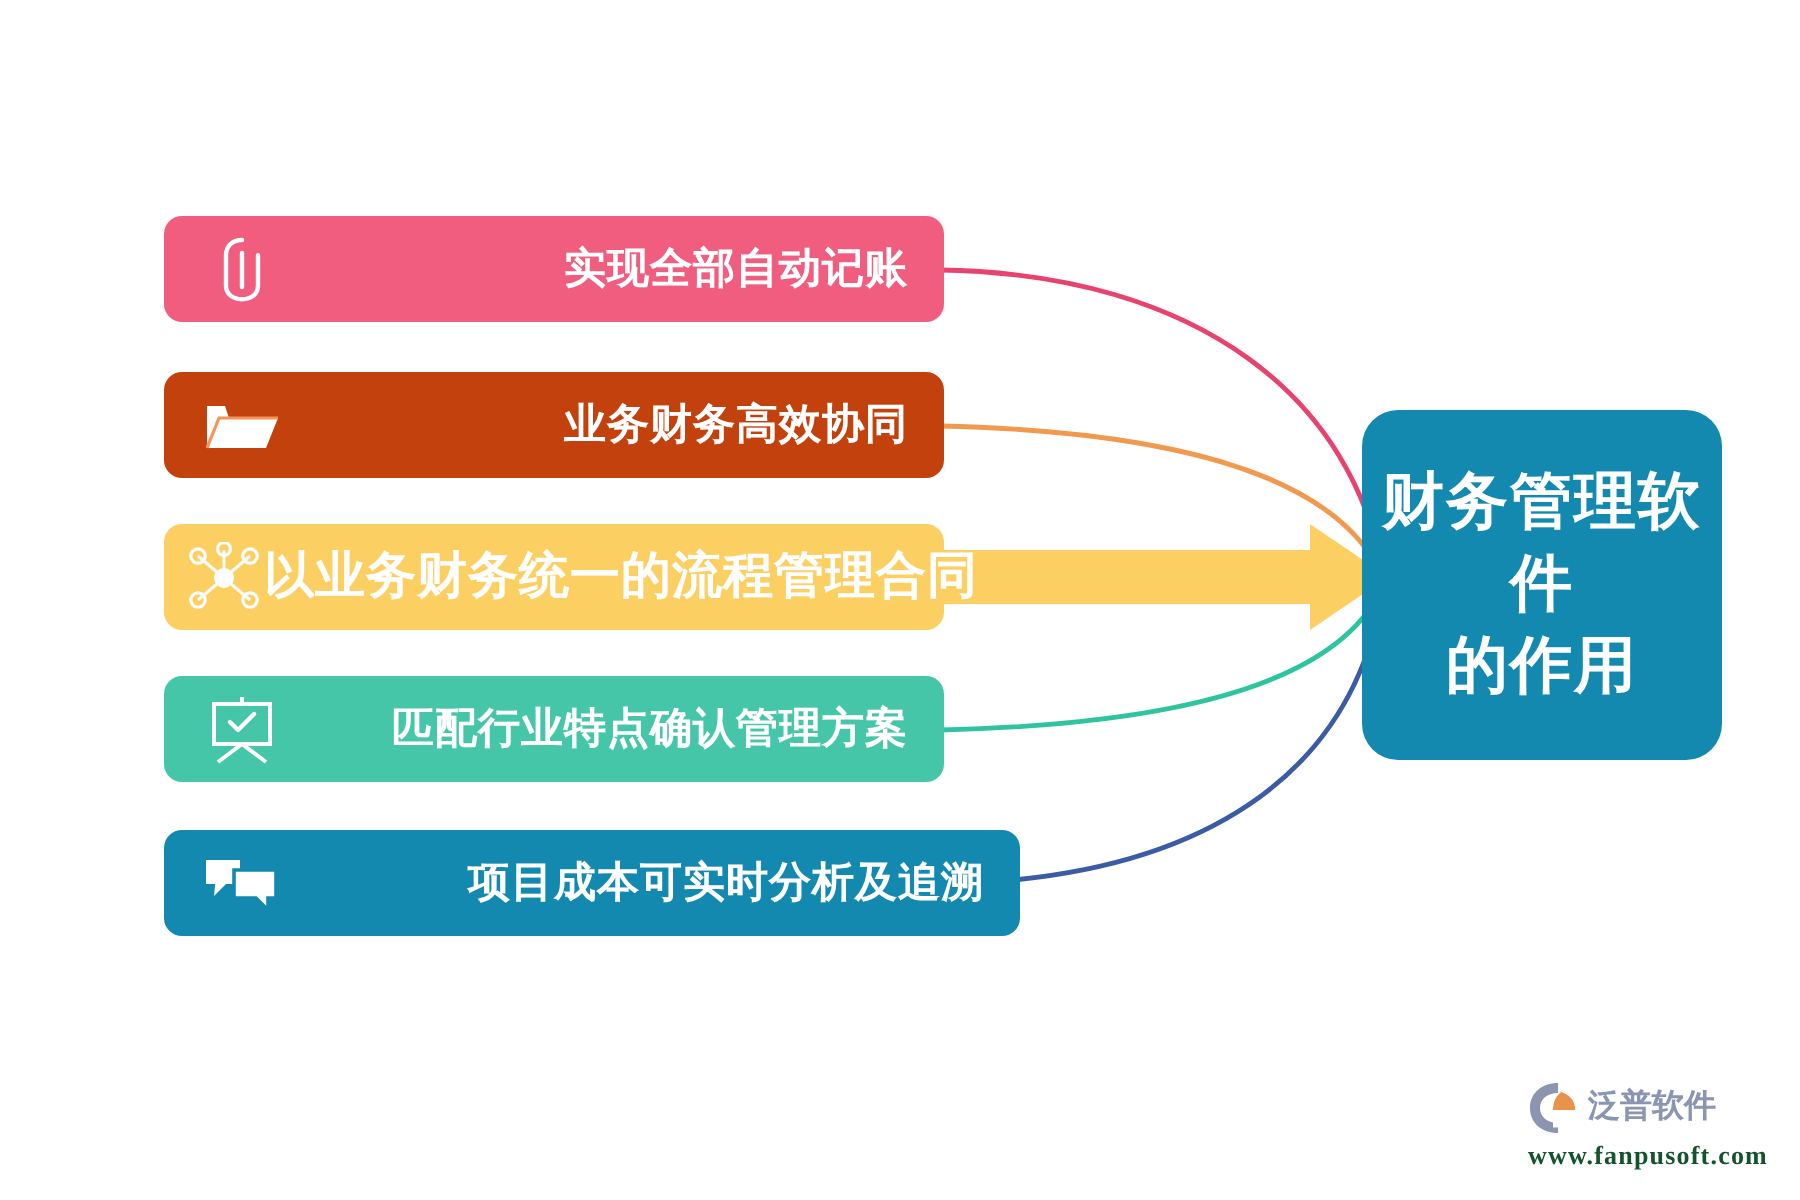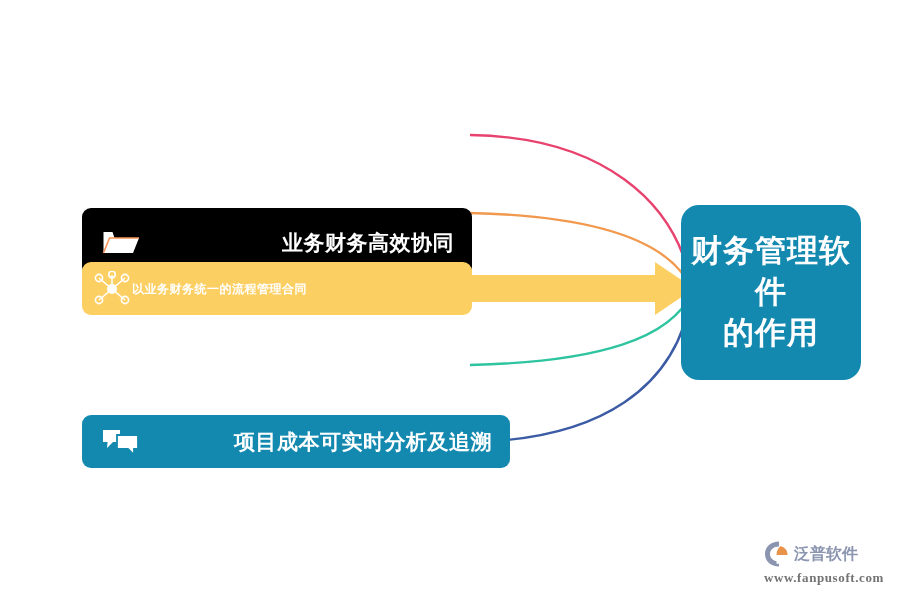--- a/index.html
+++ b/index.html
@@ -58,34 +58,34 @@
     font-weight: bold;
     text-align: right;
     padding-right: 18px;
     letter-spacing: 0.5px;
     white-space: nowrap;
     line-height: 1;
   }
 
   
   #bar-1 { top: 108px;  width: 390px; height: 53px; background: #F05D7E; }
-  #bar-2 { top: 186px;  width: 390px; height: 68px; background: #000000; margin-top: 22px; }
+  #bar-2 { top: 186px;  width: 390px; height: 53px; background: #c2410c; }
   #bar-3 { top: 262px;  width: 390px; height: 53px; background: #FCCF63; }
   #bar-4 { top: 338px;  width: 390px; height: 53px; background: #46C6A9; }
   #bar-5 { top: 415px;  width: 428px; height: 53px; background: #1489B0; }
 
   #bar-1 .bar-label,
   #bar-2 .bar-label,
   #bar-4 .bar-label,
   #bar-5 .bar-label { font-size: 21px; }
 
   
   #bar-3 .bar-icon { margin-left: 8px; width: 44px; }
   #bar-3 .bar-label {
-    font-size: 12px;
+    font-size: 25px;
     text-align: left;
     padding-right: 0;
     padding-left: 0;
     margin-left: -2px;
   }
 
   
   #result-box {
     position: absolute;
     left: 681px;
@@ -133,21 +133,21 @@
     font-size: 16px;
     font-weight: bold;
     color: #8b95b0;
     letter-spacing: 0px;
     line-height: 1;
   }
   #logo-url {
     font-family: "Liberation Serif", "DejaVu Serif", serif;
     font-size: 13px;
     font-weight: bold;
-    color: #737373;
+    color: #14532d;
     letter-spacing: 0.6px;
     margin-top: 3px;
     margin-left: 2px;
     line-height: 1;
   }
 </style>
 </head>
 <body>
 
 <div id="canvas">
@@ -160,20 +160,29 @@
 
     <path d="M 470 365 C 600 362, 672 338, 692 292" fill="none" stroke="#2EC4A0" stroke-width="2.4"></path>
 
     <path d="M 470 442 C 600 440, 678 388, 692 292" fill="none" stroke="#3B5BA5" stroke-width="2.4"></path>
 
     <g>
       <path d="M 470 275 L 655 275 L 655 262 L 694 288.5 L 655 315 L 655 302 L 470 302 Z" fill="#FCCF63"></path>
     </g>
   </svg>
 
+  <div class="bar" id="bar-1">
+    <span class="bar-icon">
+      <svg width="26" height="34" viewBox="0 0 26 34">
+        <path d="M13 2 C8 2 5 5.2 5 9.6 L5 25 C5 29 8.4 31.6 13 31.6 C17.6 31.6 21 29 21 25 L21 9.6" fill="none" stroke="#ffffff" stroke-width="2.2" stroke-linecap="round"></path>
+        <path d="M13 8.5 L13 25.5" fill="none" stroke="#ffffff" stroke-width="2.2" stroke-linecap="round"></path>
+      </svg>
+    </span>
+    <span class="bar-label">实现全部自动记账</span>
+  </div>
 
   <div class="bar" id="bar-2">
     <span class="bar-icon">
       <svg width="38" height="30" viewBox="0 0 38 30">
         <path d="M1.5 5 L1.5 26 L31 26 L37 11 L12.5 11 L10.5 5 Z" fill="#ffffff"></path>
         <path d="M1.5 26 L7.5 11 L37 11" fill="none" stroke="#F79457" stroke-width="1.6"></path>
       </svg>
     </span>
     <span class="bar-label">业务财务高效协同</span>
   </div>
@@ -192,20 +201,32 @@
         <circle cx="7" cy="7" r="3.6" fill="none" stroke="#ffffff" stroke-width="1.6"></circle>
         <circle cx="33" cy="7" r="3.6" fill="none" stroke="#ffffff" stroke-width="1.6"></circle>
         <circle cx="7" cy="29" r="3.6" fill="none" stroke="#ffffff" stroke-width="1.6"></circle>
         <circle cx="33" cy="29" r="3.6" fill="none" stroke="#ffffff" stroke-width="1.6"></circle>
         <circle cx="20" cy="3.5" r="3.2" fill="none" stroke="#ffffff" stroke-width="1.6"></circle>
       </svg>
     </span>
     <span class="bar-label">以业务财务统一的流程管理合同</span>
   </div>
 
+  <div class="bar" id="bar-4">
+    <span class="bar-icon">
+      <svg width="36" height="34" viewBox="0 0 36 34">
+        <rect x="4" y="4" width="28" height="20" fill="none" stroke="#ffffff" stroke-width="2"></rect>
+        <line x1="18" y1="0.5" x2="18" y2="4" stroke="#ffffff" stroke-width="2"></line>
+        <line x1="18" y1="24" x2="6" y2="33" stroke="#ffffff" stroke-width="2"></line>
+        <line x1="18" y1="24" x2="30" y2="33" stroke="#ffffff" stroke-width="2"></line>
+        <polyline points="12,13 16,17 24,9" fill="none" stroke="#ffffff" stroke-width="2.2" stroke-linecap="round" stroke-linejoin="round"></polyline>
+      </svg>
+    </span>
+    <span class="bar-label">匹配行业特点确认管理方案</span>
+  </div>
 
   <div class="bar" id="bar-5">
     <span class="bar-icon">
       <svg width="40" height="30" viewBox="0 0 40 30">
         <path d="M2 3 L19 3 L19 15 L12 15 L6 21 L6.6 15 L2 15 Z" fill="#ffffff"></path>
         <path d="M16 8 L37 8 L37 22 L33 22 L33 28 L27 22 L16 22 Z" fill="#ffffff" stroke="#1489B0" stroke-width="1.8"></path>
       </svg>
     </span>
     <span class="bar-label">项目成本可实时分析及追溯</span>
   </div>

